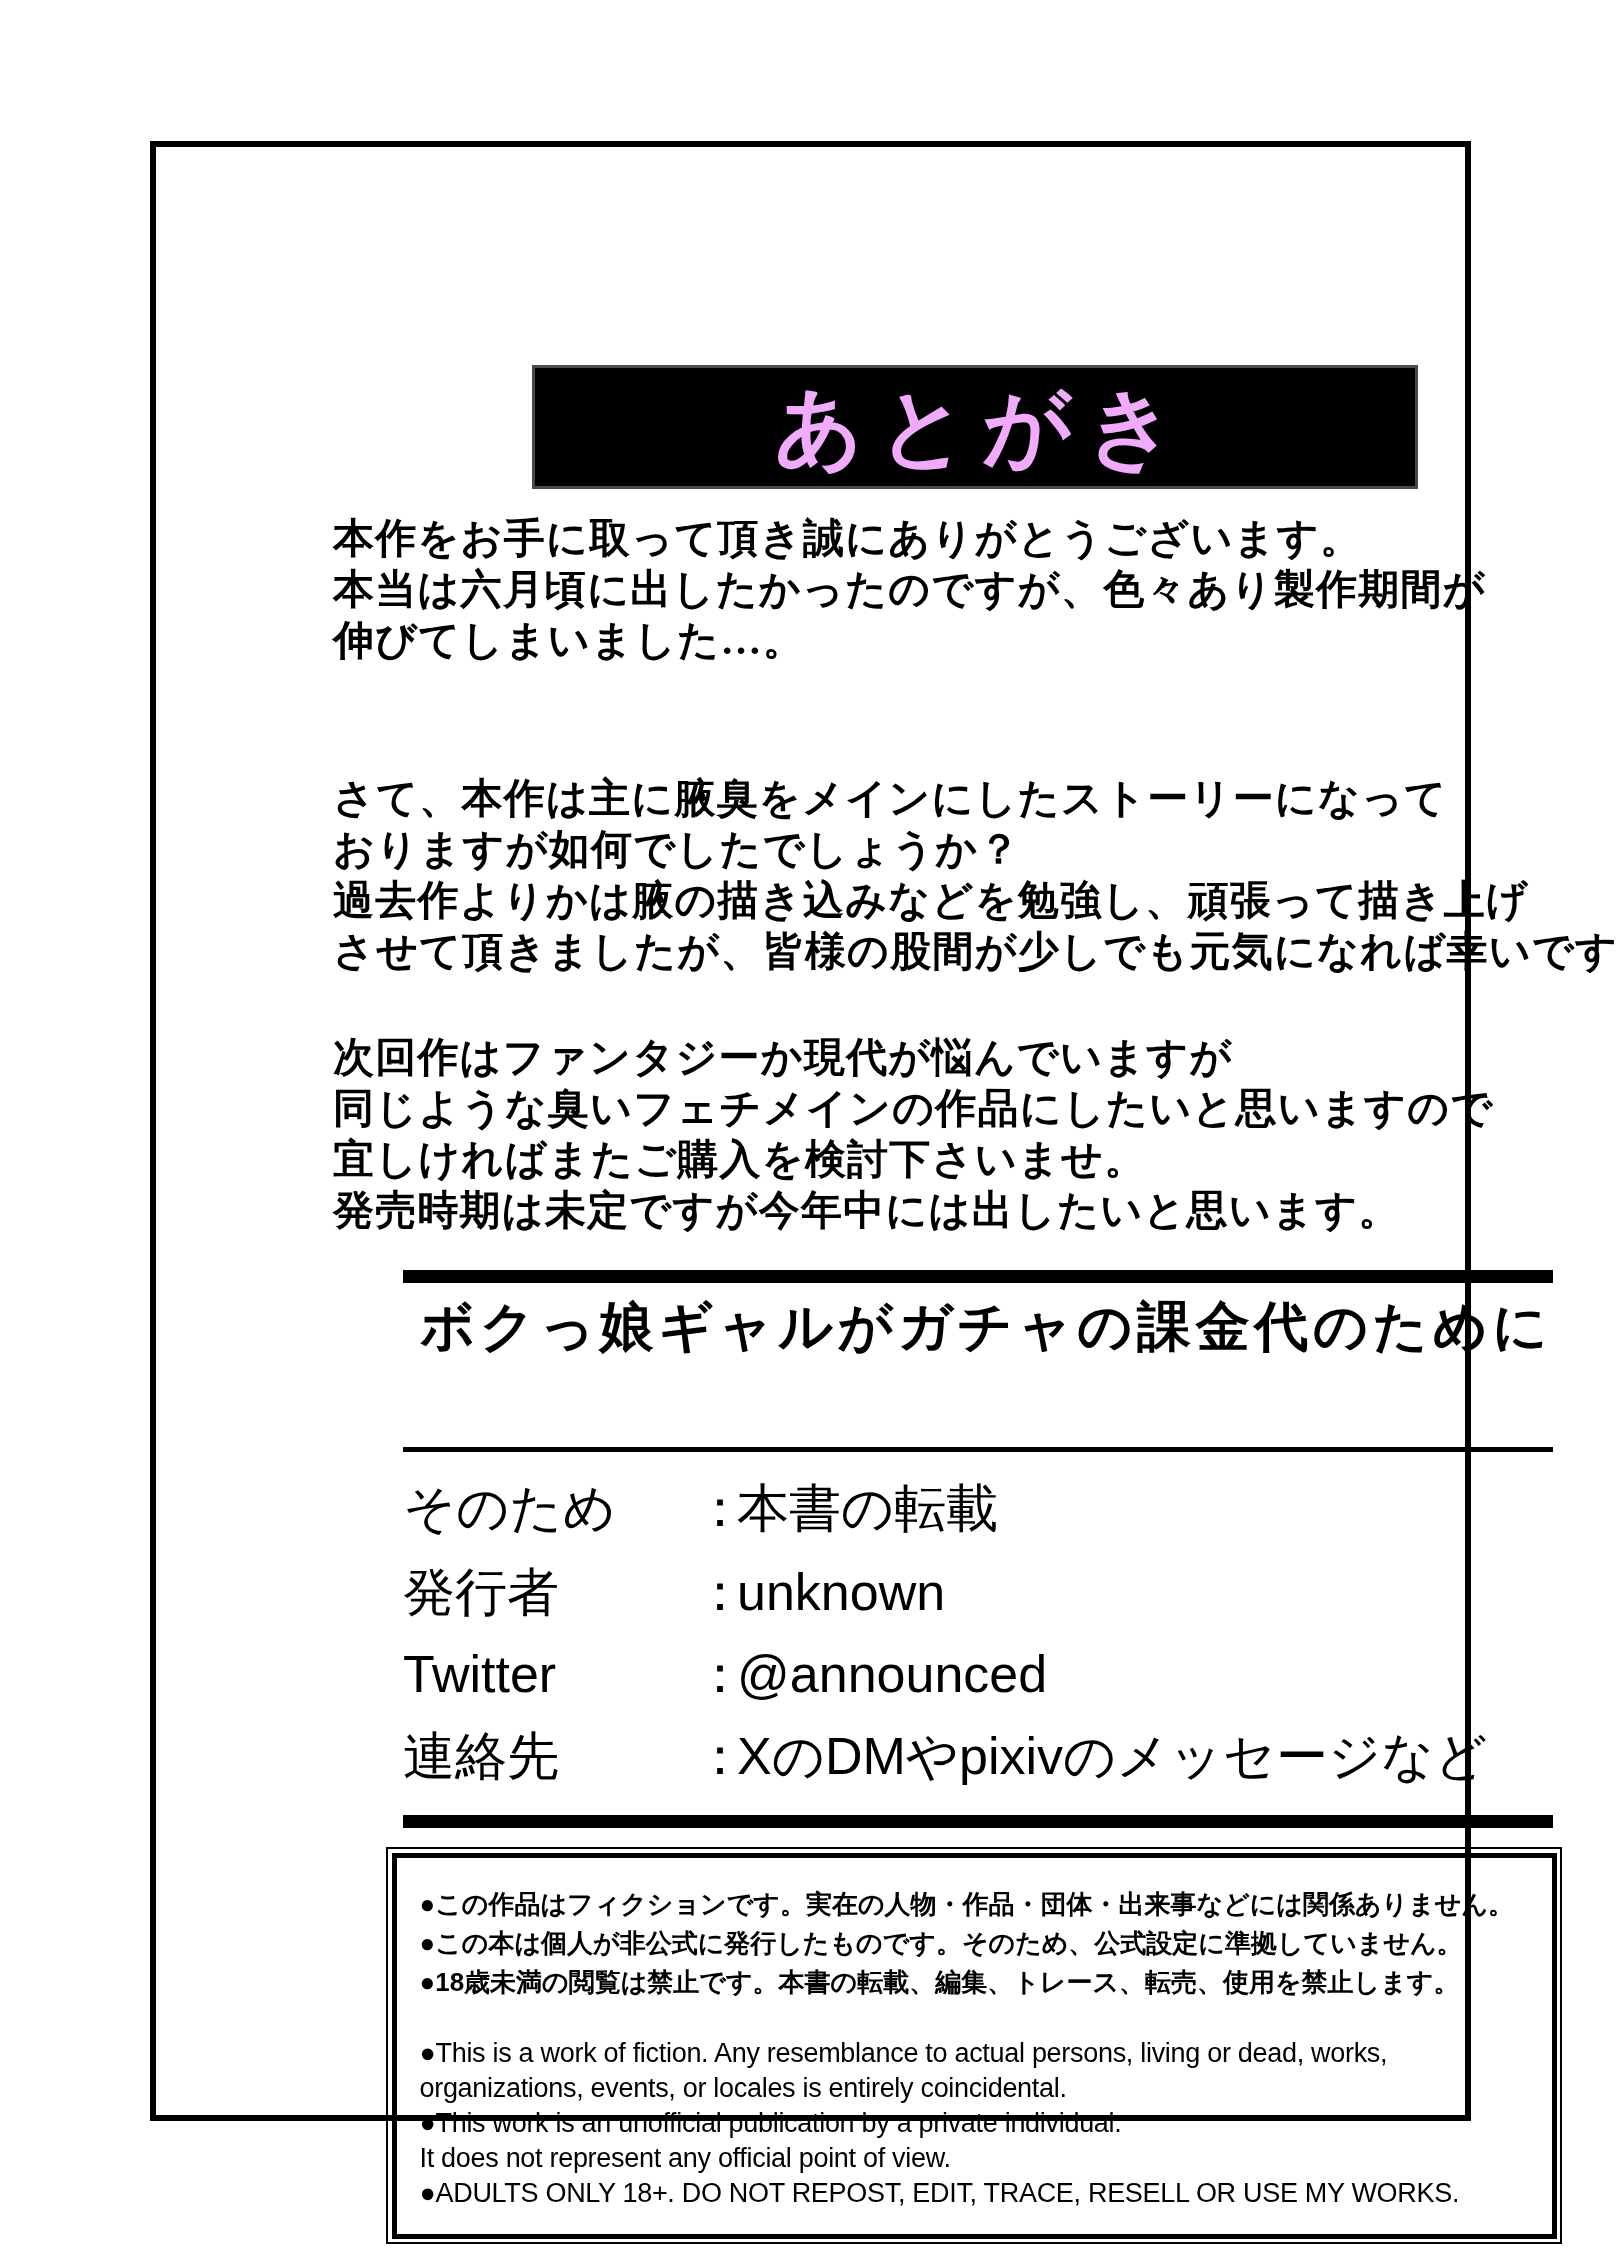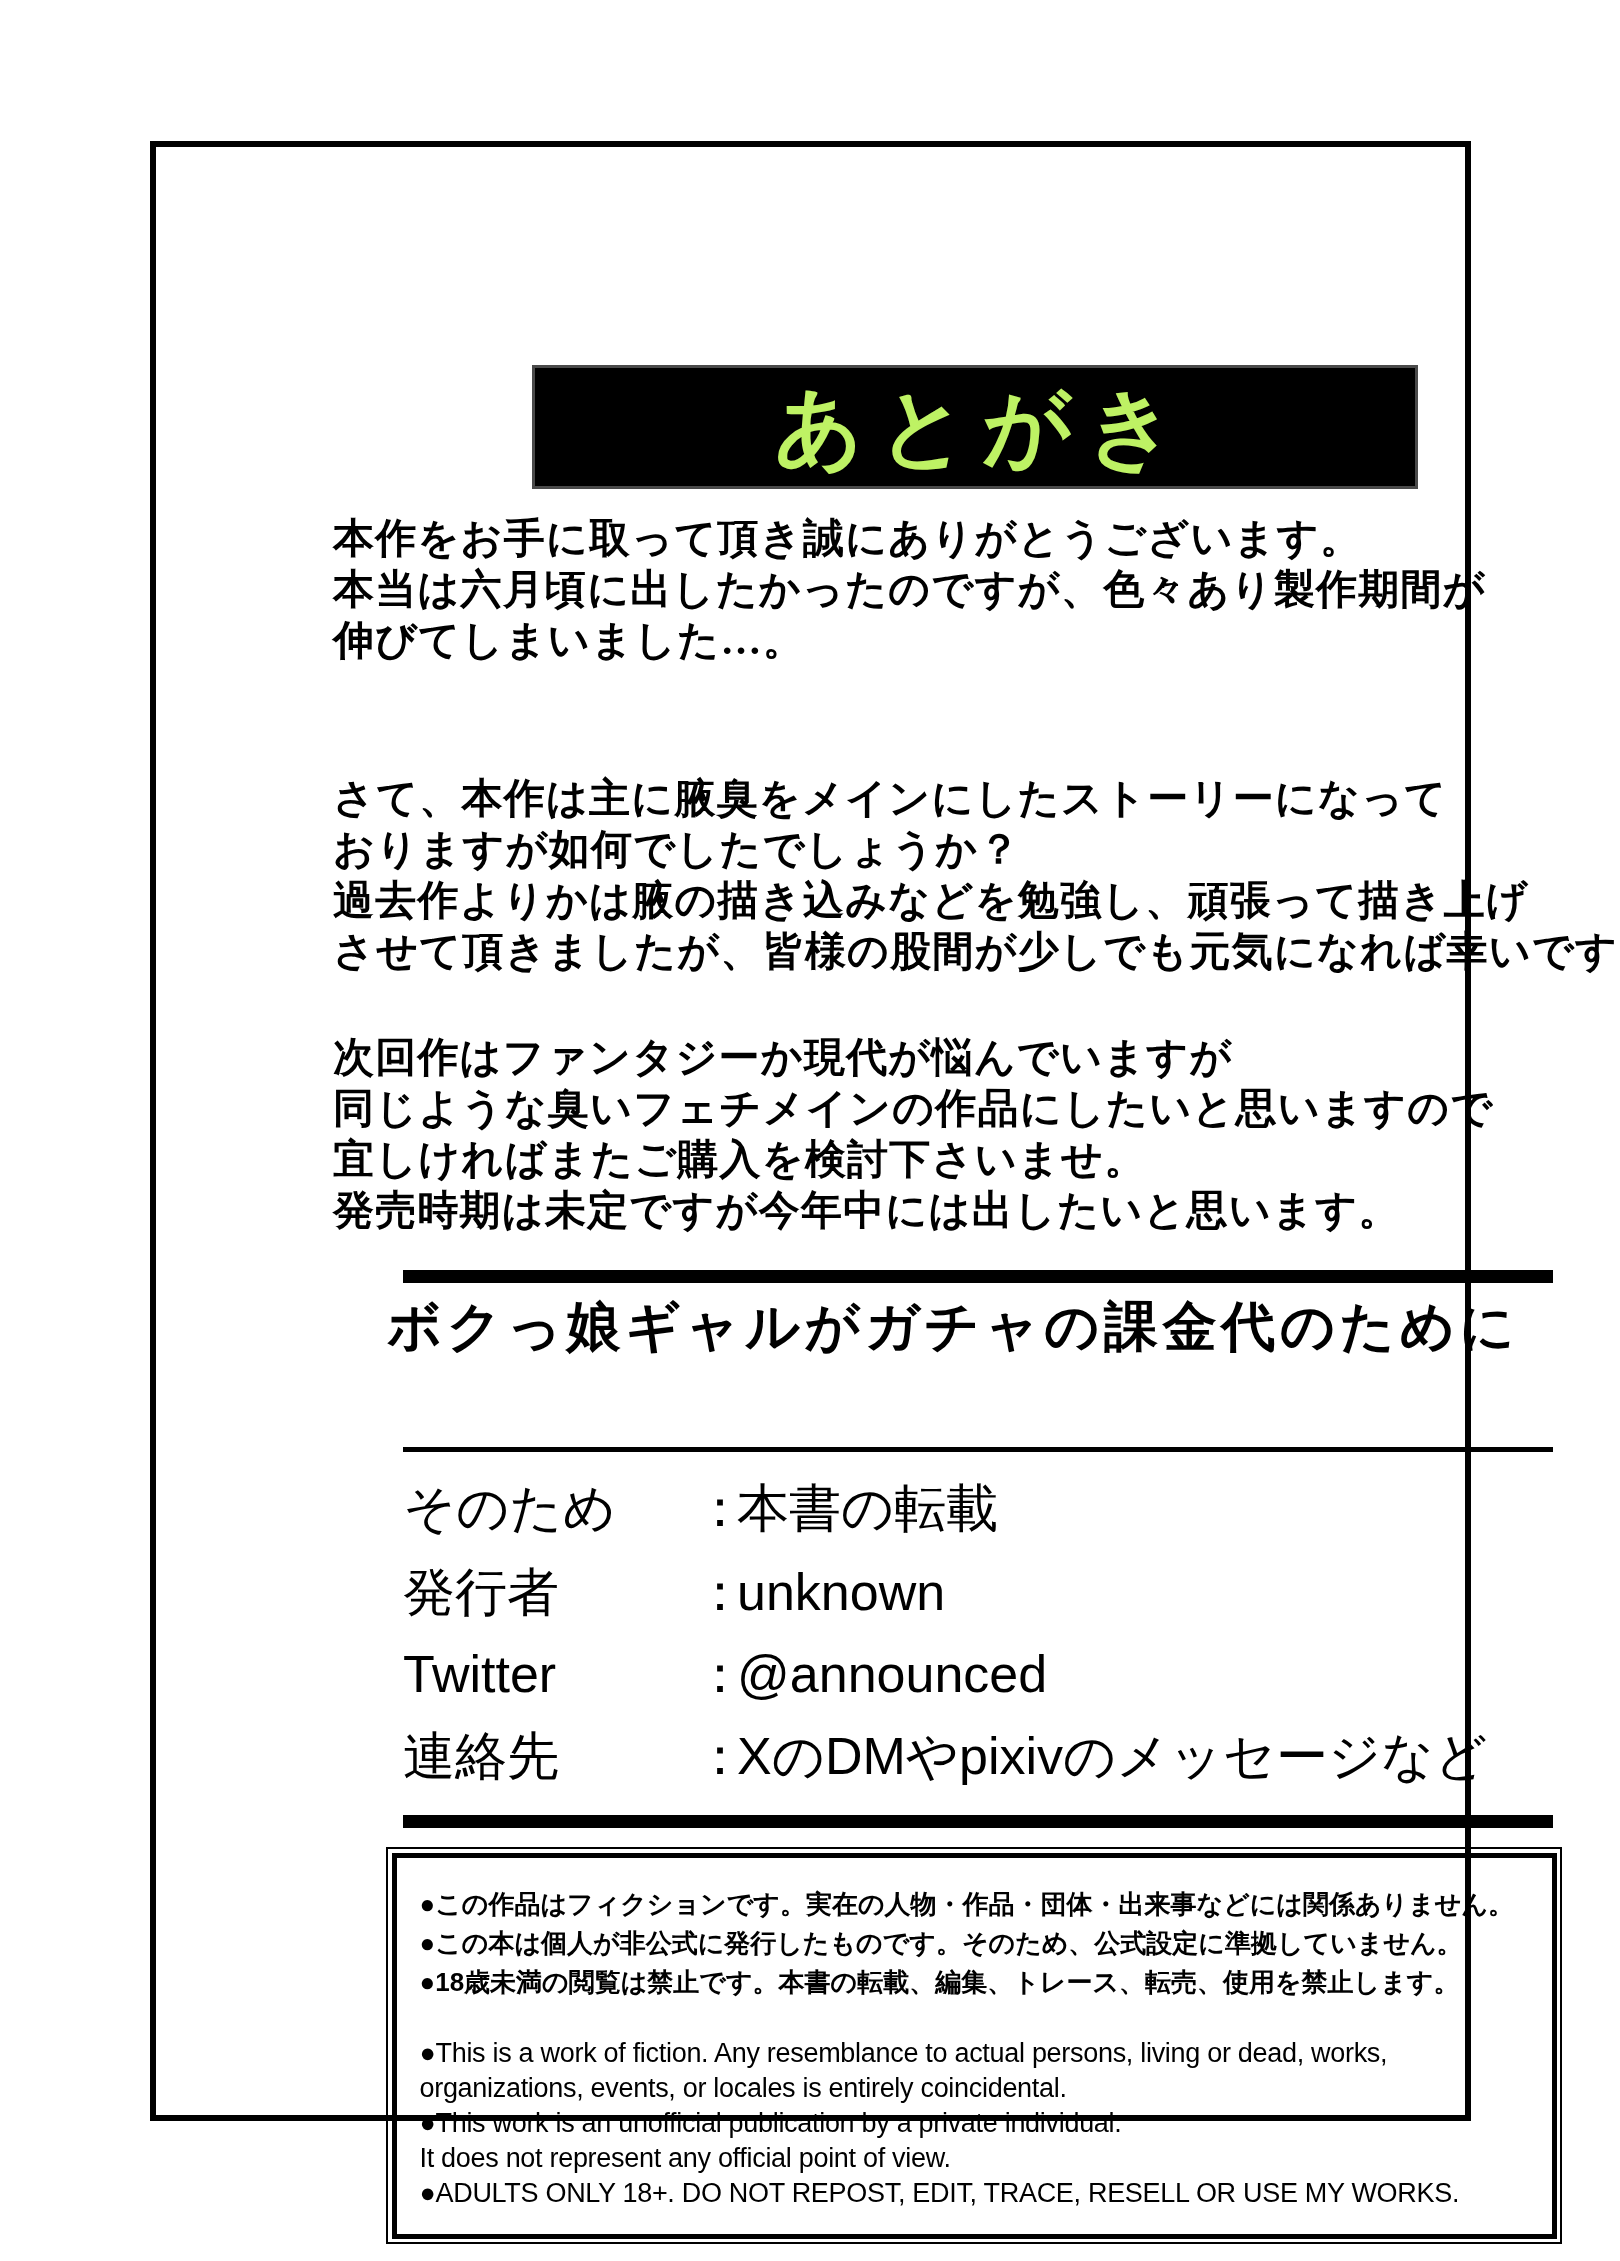--- a/index.html
+++ b/index.html
@@ -24,21 +24,21 @@
   .banner{
     position:absolute;
     left:376px; top:218px;
     width:886px; height:124px;
     background:#000;
     border:3.5px solid #4a4a4a;
     box-sizing:border-box;
     display:flex; align-items:center; justify-content:center;
   }
   .banner-title{
-    color:#bef264;
+    color:#f0abfc;
     font-size:87px;
     font-weight:bold;
     letter-spacing:15px;
     text-indent:15px;
     font-family:"Liberation Serif","DejaVu Serif",serif;
     white-space:nowrap;
     line-height:1;
   }
   
   .para{
@@ -65,21 +65,21 @@
   .bar-bottom{top:1668px;}
   .rule-thin{
     position:absolute;
     left:247px; top:1300px;
     width:1150px; height:4.6px;
     background:#000;
   }
   
   .work-title{
     position:absolute;
-    left:231px; top:1142px;
+    left:264px; top:1142px;
     font-family:"Liberation Sans","DejaVu Sans",sans-serif;
     font-size:54px;
     font-weight:700;
     line-height:75px;
     letter-spacing:4.6px;
     white-space:nowrap;
   }
   
   .info-row{
     position:absolute;

